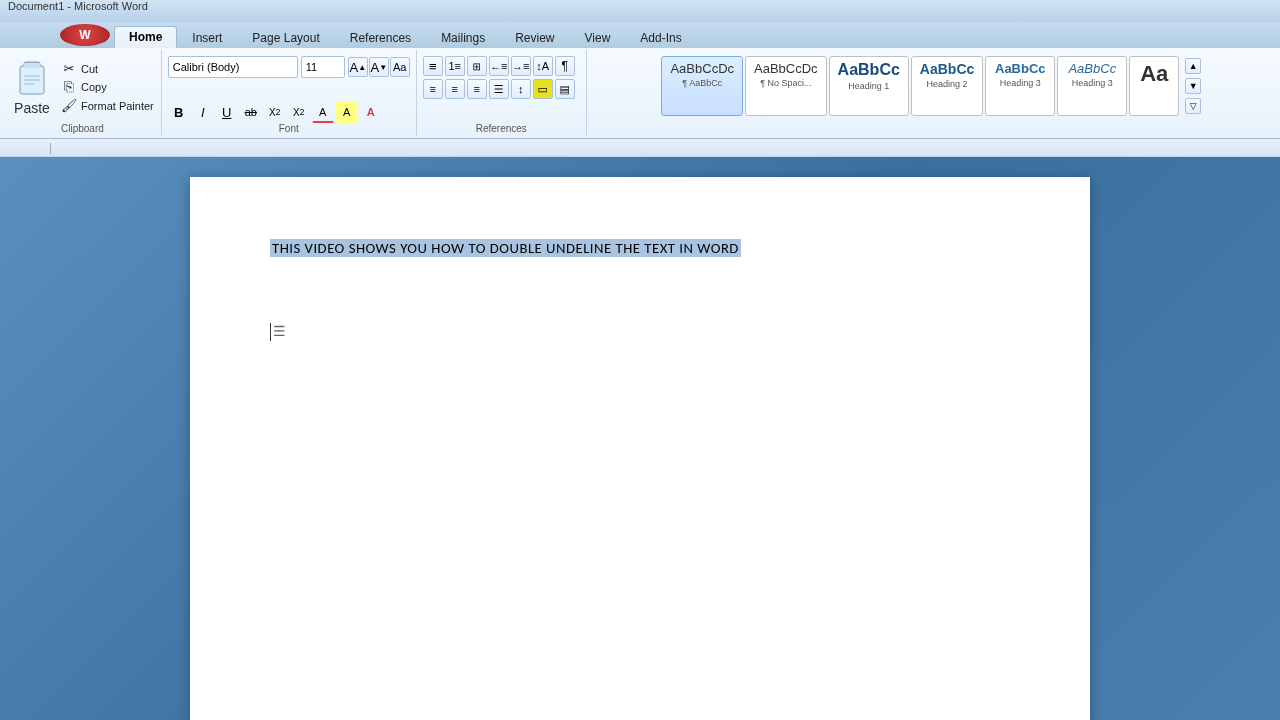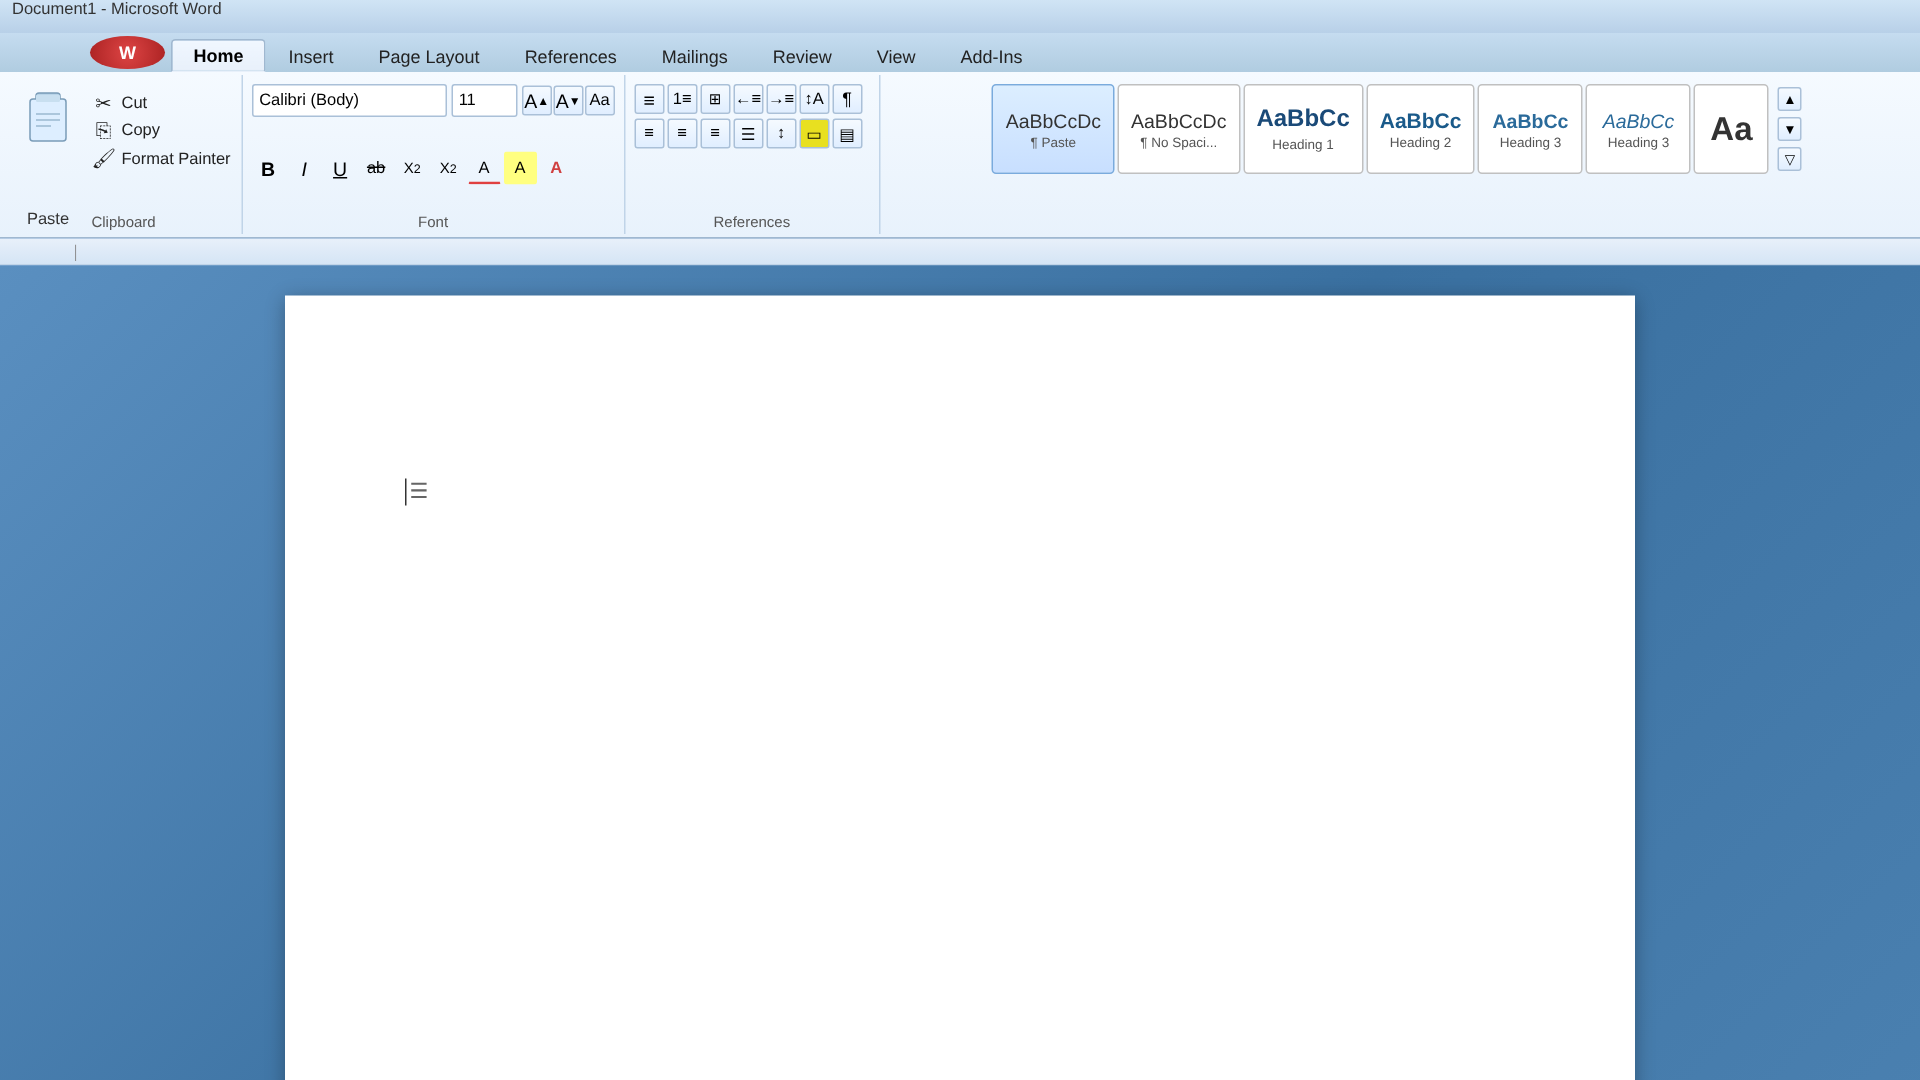--- a/index.html
+++ b/index.html
@@ -109,23 +109,22 @@
     .paste-icon {
       width: 36px;
       height: 42px;
       display: flex;
       align-items: center;
       justify-content: center;
       font-size: 28px;
     }
 
     .paste-label {
-      font-size: 11px;
+      font-size: 14px;
       color: #333;
-      margin-top: 40px;
     }
 
     .small-btns {
       display: flex;
       flex-direction: column;
       gap: 1px;
       padding-top: 4px;
     }
 
     .small-btn {
@@ -223,21 +222,20 @@
       border: 1px solid #c0c0c0;
       border-radius: 3px;
       cursor: pointer;
       background: white;
       min-width: 70px;
       text-align: center;
       height: 60px;
       display: flex;
       flex-direction: column;
       align-items: center;
-      justify-content: center;
       font-size: 13px;
     }
 
     .style-card.active {
       background: linear-gradient(to bottom, #dceeff, #c8dfff);
       border-color: #7aabdd;
     }
 
     .style-card-label {
       font-size: 9px;
@@ -442,21 +440,21 @@
         </div>
       </div>
       <div class="toolbar-group-label">References</div>
     </div>
 
     <div class="toolbar-group" style="min-width:500px; border-right:none; flex:1;">
       <div style="display:flex; flex-direction:row; gap:2px; padding-top:4px; align-items:center;">
 
         <div class="style-card active">
           <span style="font-size:13px; color:#333;">AaBbCcDc</span>
-          <span class="style-card-label">¶ Paste</span>
+          <span class="style-card-label">¶ AaBbCc</span>
         </div>
 
         <div class="style-card">
           <span style="font-size:13px; color:#333;">AaBbCcDc</span>
           <span class="style-card-label">¶ No Spaci...</span>
         </div>
 
         <div class="style-card">
           <span style="font-size:16px; color:#1a4a78; font-weight:bold;">AaBbCc</span>
           <span class="style-card-label">Heading 1</span>
@@ -494,20 +492,23 @@
 
 <div class="ruler">
   <span style="margin-left:40px; font-size:9px; color:#888;">│</span>
 </div>
 
 <div class="main-area">
   <div class="document-area">
     <div class="page">
       <div class="document-content">
 
+        <div style="margin-bottom:8px;">
+          <span class="selected-block">THIS VIDEO SHOWS YOU HOW TO DOUBLE UNDELINE THE TEXT IN WORD</span>
+        </div>
 
         <div class="cursor-paragraph">
           <span class="text-cursor"></span>
           <span style="font-size:14px; color:#666; margin-left:2px;">☰</span>
         </div>
       </div>
     </div>
   </div>
 </div>
 

